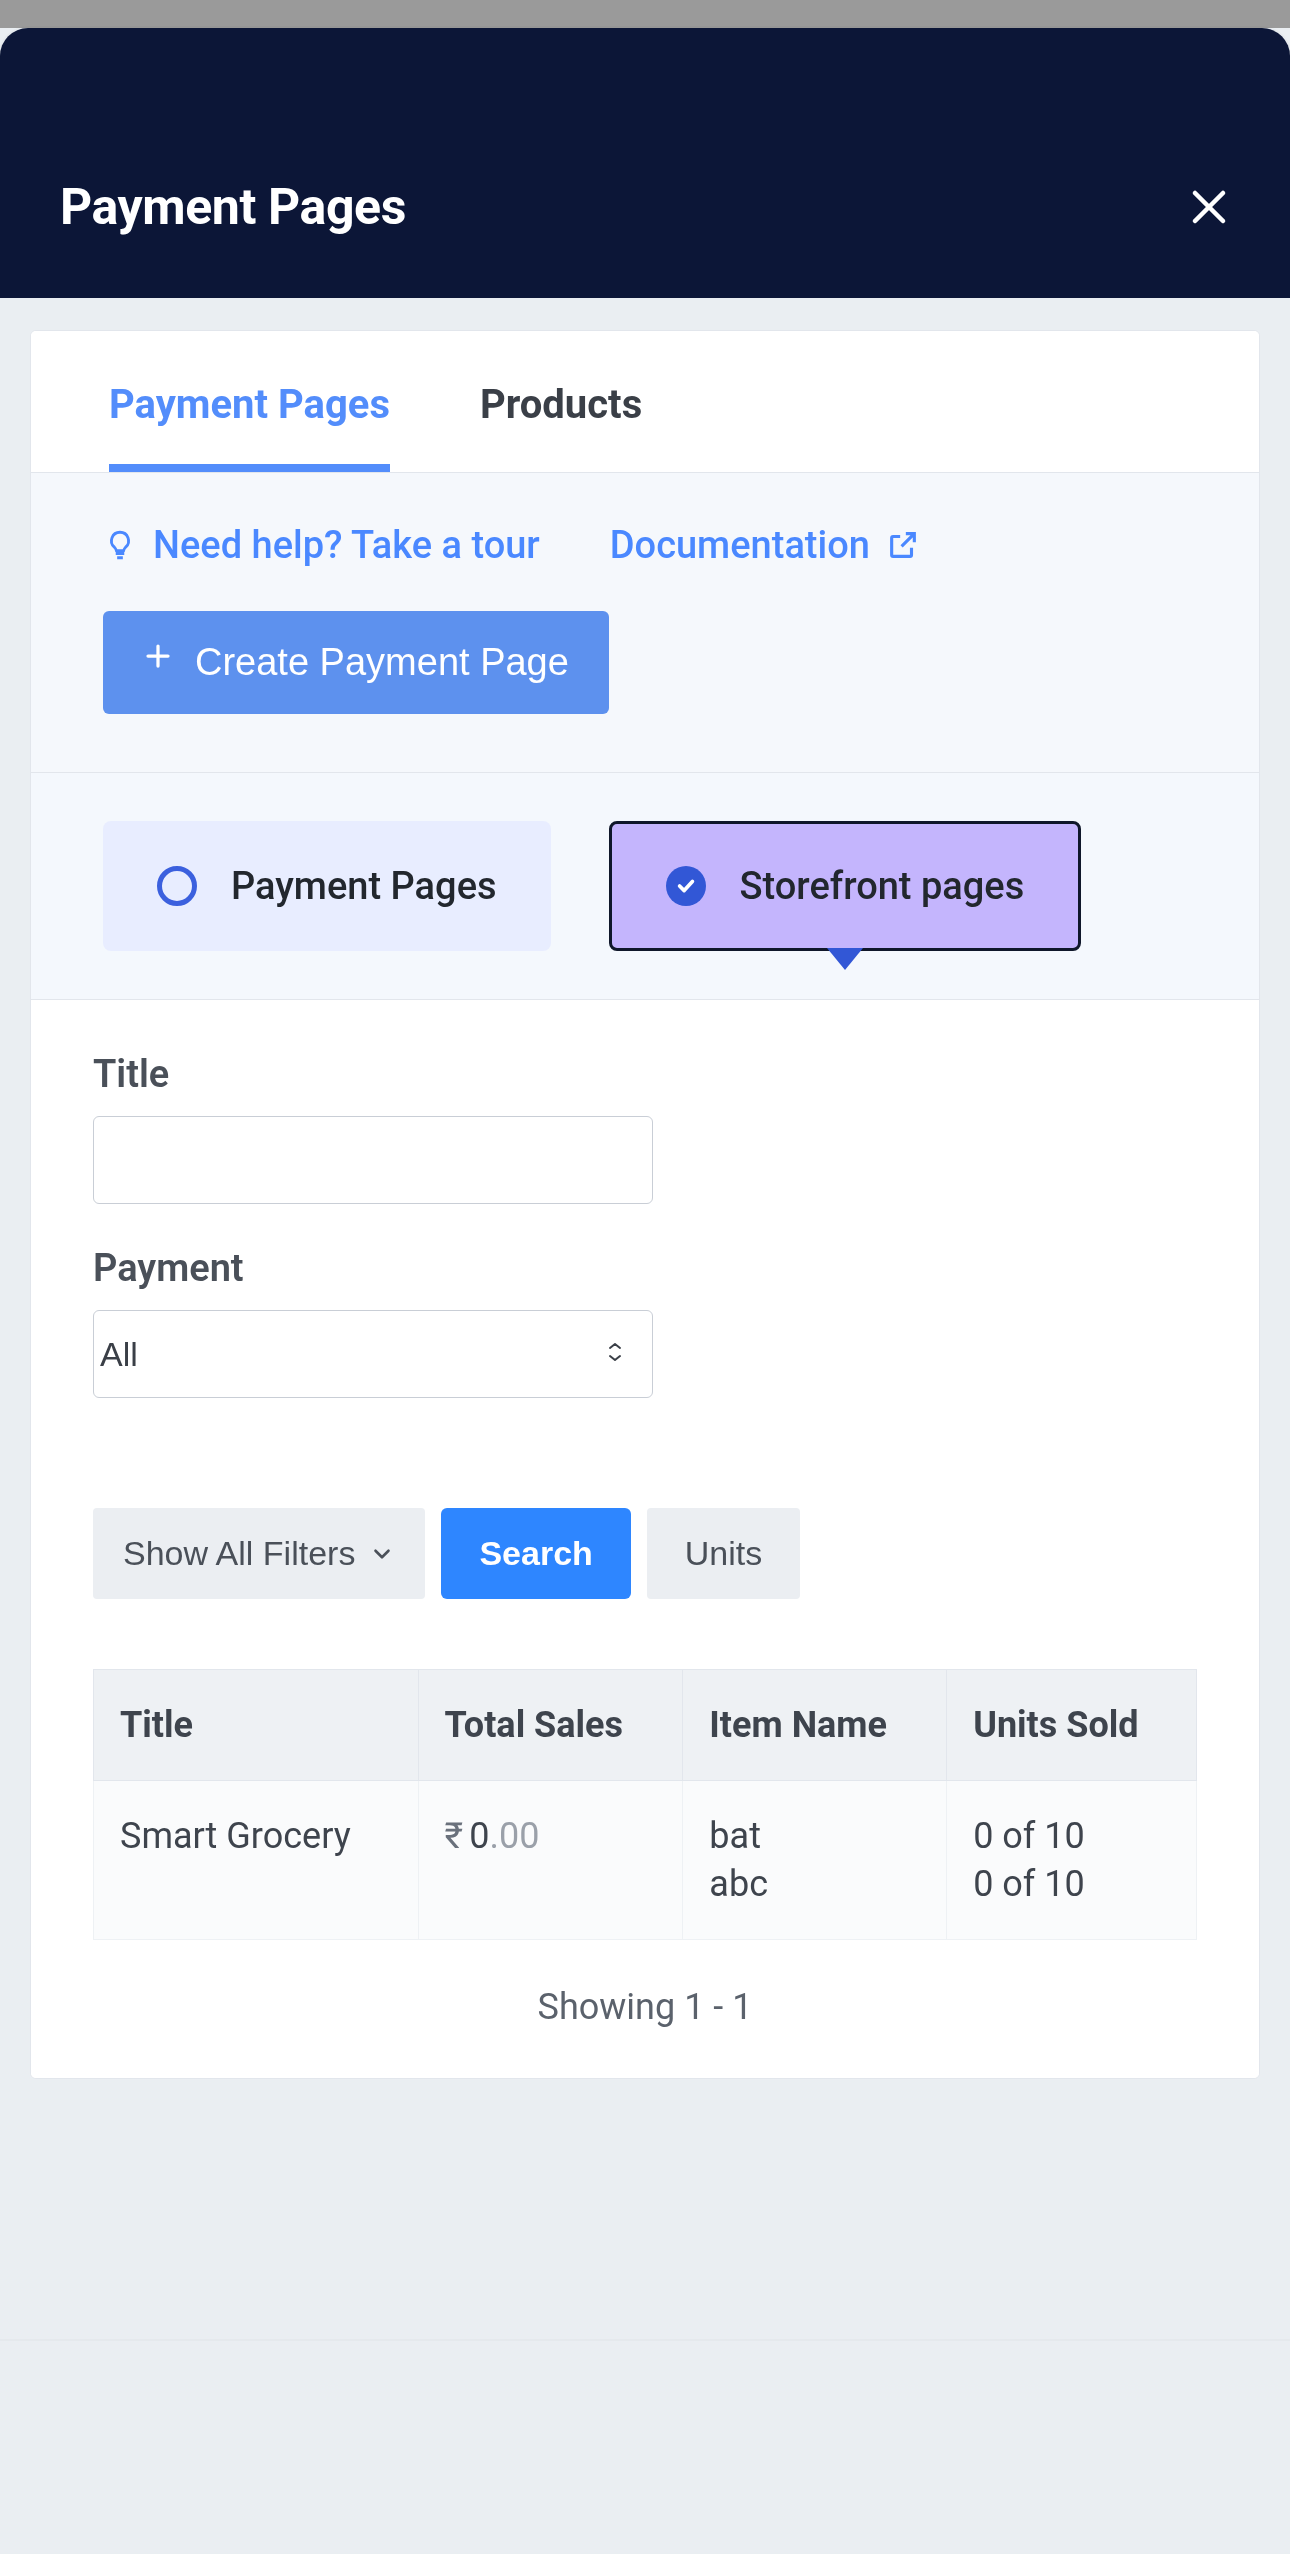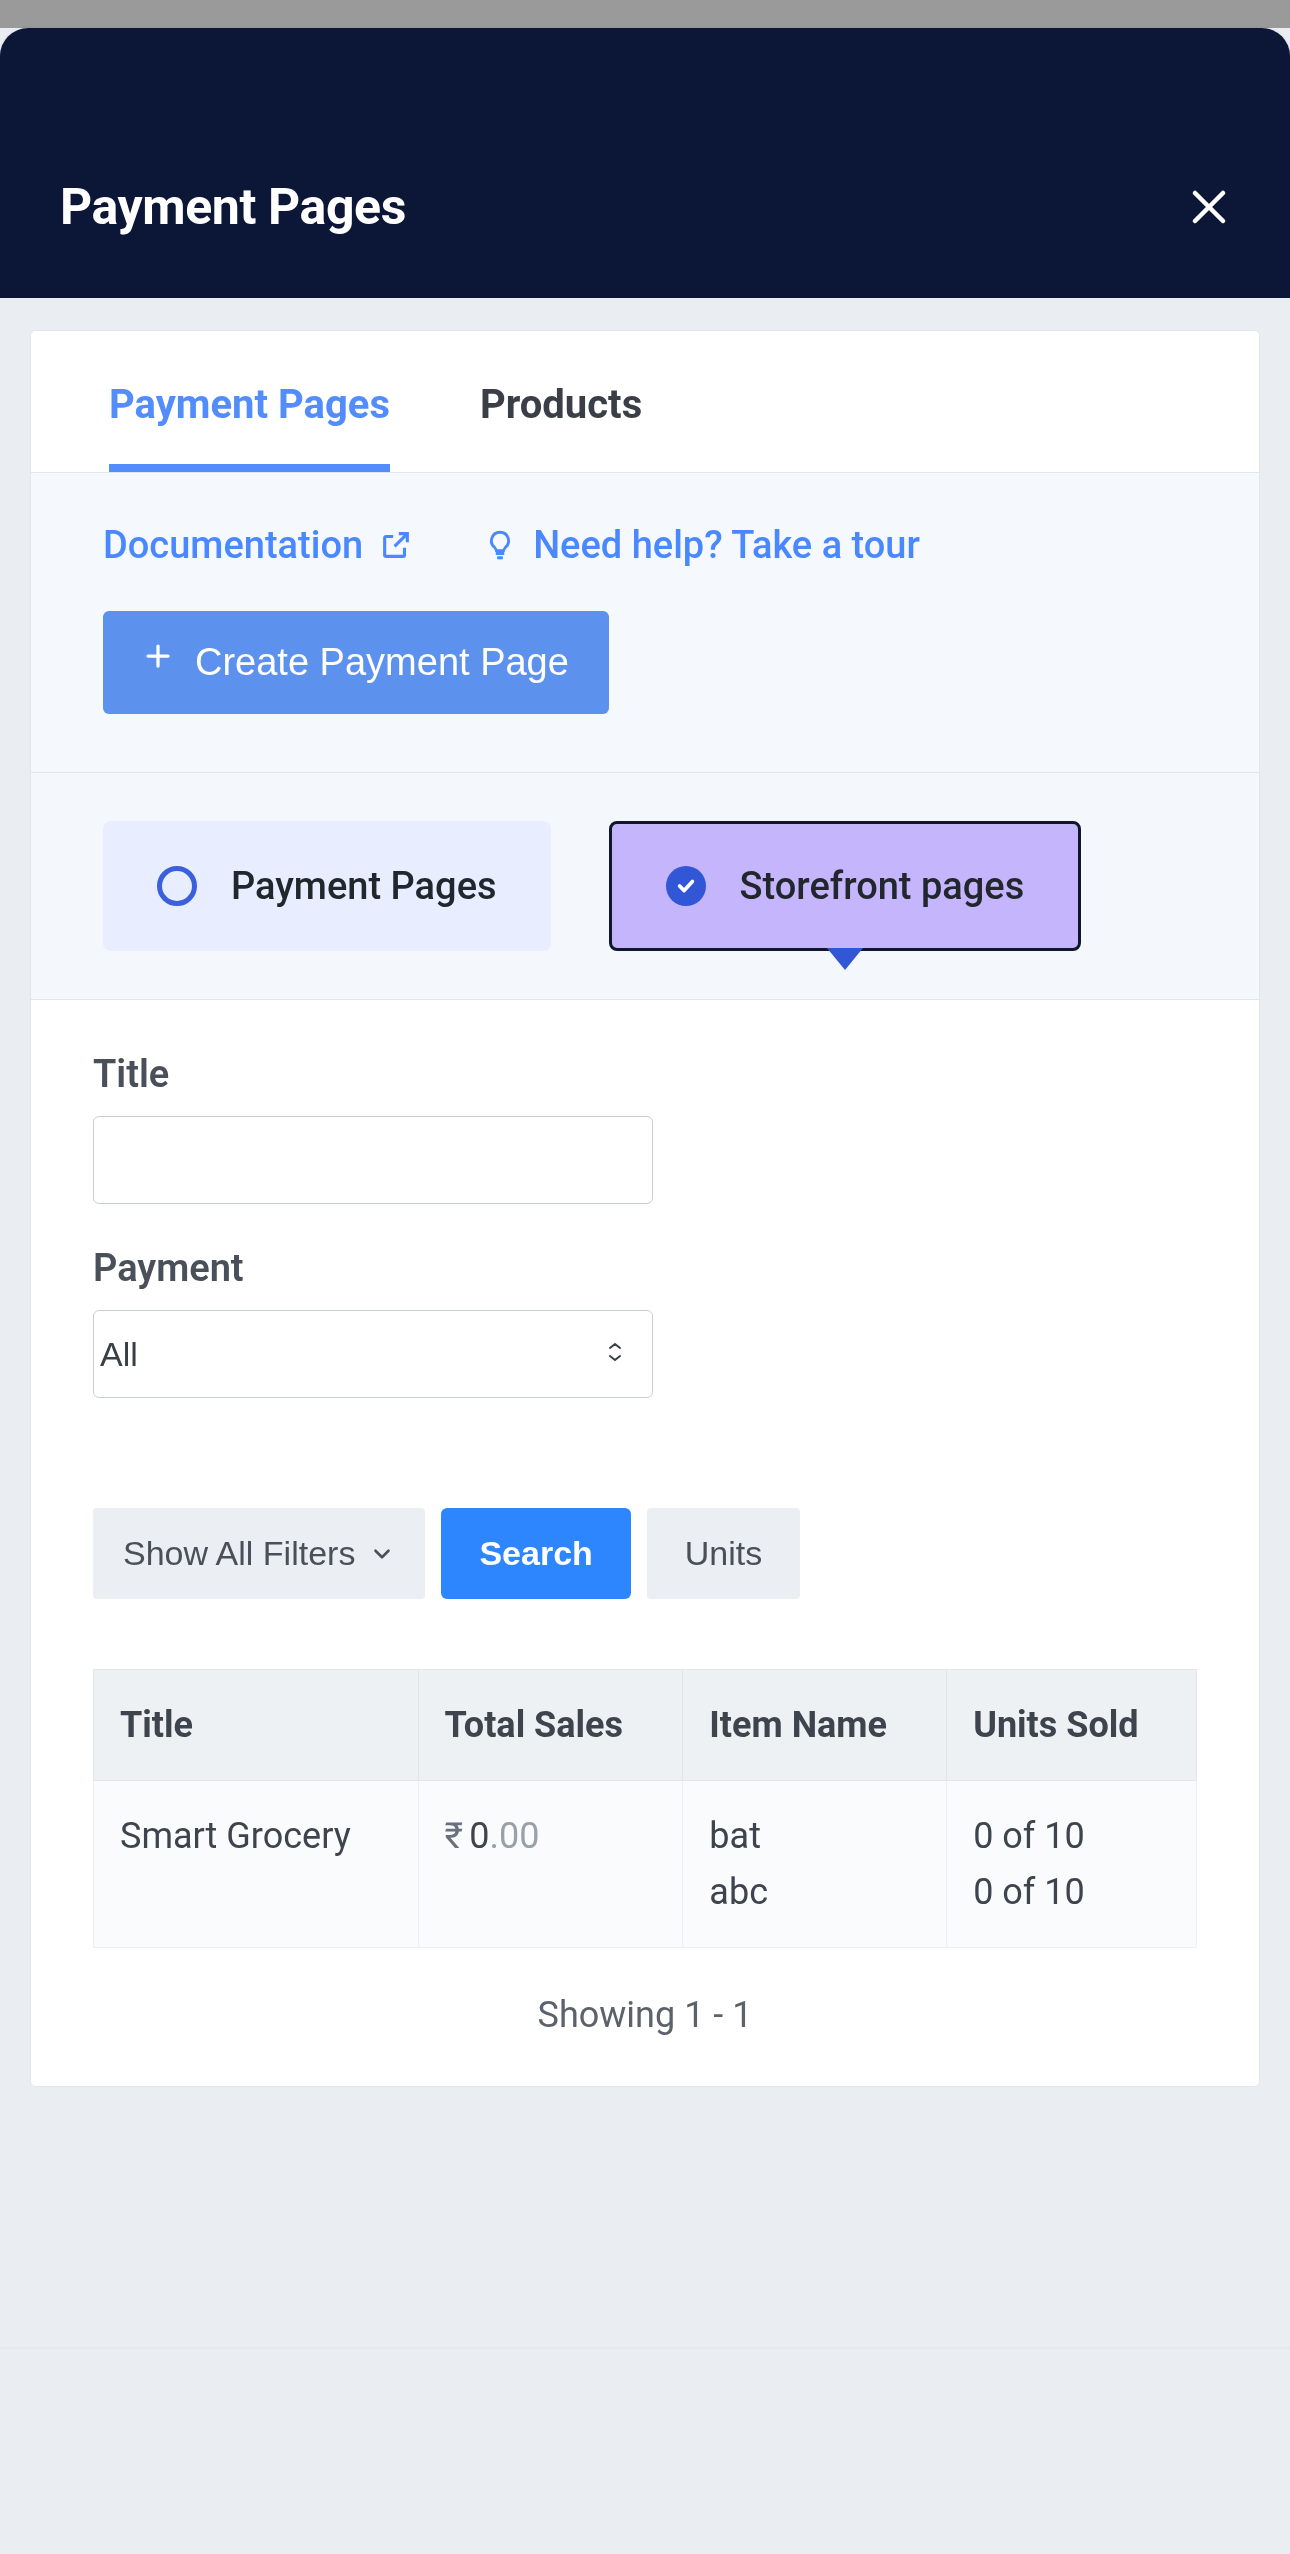--- a/index.html
+++ b/index.html
@@ -278,21 +278,21 @@
     vertical-align: top;
   }
   .link-cell {
     color: #5d91ee;
     cursor: pointer;
   }
   .currency-cell { white-space: nowrap; }
   .currency-cell .sym { color: #6a717c; margin-right: 6px; }
   .currency-cell .major { color: #3e444d; }
   .currency-cell .minor { color: #9aa0a9; }
-  .stack-lines div { margin-bottom: 14px; }
+  .stack-lines div { margin-bottom: 6px; }
   .stack-lines div:last-child { margin-bottom: 0; }
 
   .pager {
     text-align: center;
     font-size: 36px;
     color: #5b626c;
     padding: 46px 0 10px 0;
   }
 </style>
 </head>
@@ -316,30 +316,30 @@
     <div class="card">
 
       <div class="tabs">
         <div class="tab active">Payment Pages</div>
         <div class="tab">Products</div>
       </div>
 
       <div class="toolbar">
         <div class="help-row">
           <span class="help-link">
+            <svg viewBox="0 0 24 24" fill="none" stroke="#4a88ff" stroke-width="2">
+              <path d="M9 18h6M10 21h4M12 3a6 6 0 0 0-4 10.5c.8.9 1.3 1.5 1.5 2.5h5c.2-1 .7-1.6 1.5-2.5A6 6 0 0 0 12 3z"></path>
+            </svg>
+            <span>Need help? Take a tour</span>
+          </span>
+          <span class="help-link">
             <span>Documentation</span>
             <svg viewBox="0 0 24 24" fill="none" stroke="#4a88ff" stroke-width="2.2">
               <path d="M14 4h6v6M20 4l-9 9M18 14v5a1 1 0 0 1-1 1H5a1 1 0 0 1-1-1V7a1 1 0 0 1 1-1h5"></path>
             </svg>
-          </span>
-          <span class="help-link">
-            <svg viewBox="0 0 24 24" fill="none" stroke="#4a88ff" stroke-width="2">
-              <path d="M9 18h6M10 21h4M12 3a6 6 0 0 0-4 10.5c.8.9 1.3 1.5 1.5 2.5h5c.2-1 .7-1.6 1.5-2.5A6 6 0 0 0 12 3z"></path>
-            </svg>
-            <span>Need help? Take a tour</span>
           </span>
         </div>
         <button class="create-btn">
           <svg viewBox="0 0 24 24" fill="none" stroke="#ffffff" stroke-width="2.6" stroke-linecap="round">
             <line x1="12" y1="4" x2="12" y2="20"></line>
               <line x1="4" y1="12" x2="20" y2="12"></line>
           </svg>
           <span>Create Payment Page</span>
         </button>
       </div>

